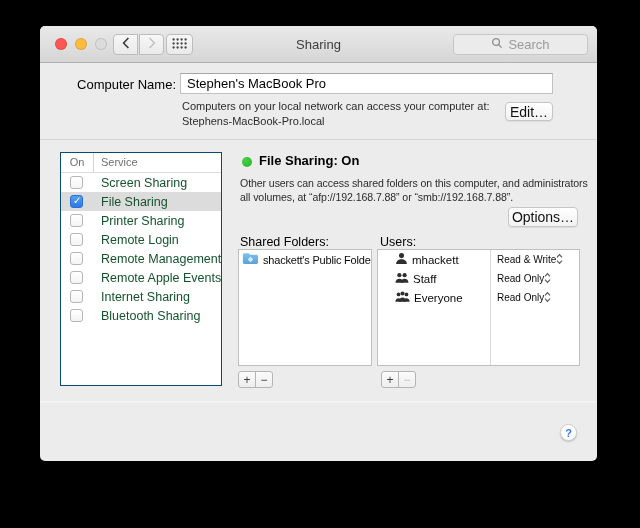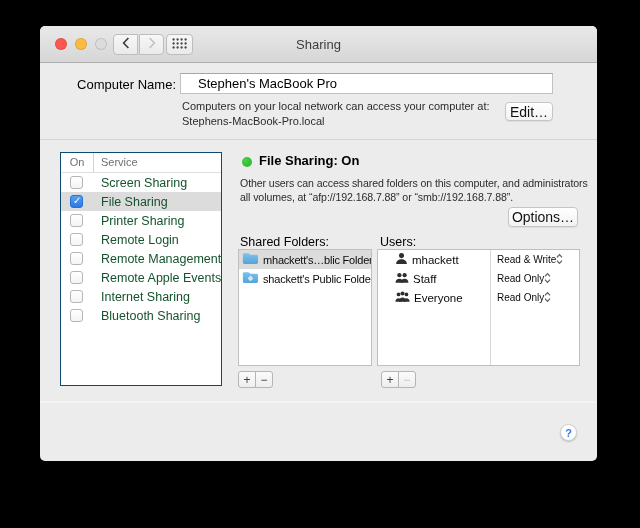--- a/index.html
+++ b/index.html
@@ -54,21 +54,21 @@
     background:#ebebeb; border:1px solid #c6c6c6; border-radius:4px;
     display:flex; align-items:center; justify-content:center; gap:5px;
     color:#9a9a9a; font-size:13px;
   }
 
   
   .cn-label { left:0; top:51px; width:136px; text-align:right; font-size:13px; color:#000; }
   .cn-input {
     position:absolute; left:140px; top:47px; width:373px; height:21px;
     background:#fff; border:1px solid #c2c2c2; border-top-color:#a6a6a6;
-    font-size:13px; padding:0 17px; font-family:inherit; color:#000;
+    font-size:13px; padding:0 6px; font-family:inherit; color:#000;
   }
   .cn-help { left:142px; top:73px; font-size:11px; line-height:15px; color:#2b2b2b; }
   .btn {
     background:linear-gradient(#ffffff,#f2f2f2); border:1px solid #c5c5c5;
     border-radius:4px; font-size:14px; color:#111; font-family:inherit;
     box-shadow:0 1px 1px rgba(0,0,0,.07);
   }
   .edit-btn { position:absolute; left:465px; top:76px; width:48px; height:19px; }
   .divider { left:0; right:0; top:113px; height:1px; background:#d4d4d4; }
   .soft-band { left:0; right:0; top:375px; height:2px; background:#f3f3f3; }
@@ -182,20 +182,29 @@
               <circle cx="9.6" cy="5.5" r="1.15"></circle>
               <circle cx="13.6" cy="5.5" r="1.15"></circle>
             <circle cx="1.6" cy="9.5" r="1.15"></circle>
               <circle cx="5.6" cy="9.5" r="1.15"></circle>
               <circle cx="9.6" cy="9.5" r="1.15"></circle>
               <circle cx="13.6" cy="9.5" r="1.15"></circle>
           </g>
         </svg>
       </span>
     </button>
+    <div class="search">
+      <span>
+        <svg width="12" height="12" viewBox="0 0 12 12">
+            <circle cx="5" cy="5" r="3.4" stroke="#8f8f8f" stroke-width="1.3" fill="none"></circle>
+            <line x1="7.6" y1="7.6" x2="10.6" y2="10.6" stroke="#8f8f8f" stroke-width="1.3"></line>
+          </svg>
+      </span>
+      <span>Search</span>
+    </div>
   </div>
 
   <div class="abs cn-label">Computer Name:</div>
   <input class="cn-input" value="Stephen's MacBook Pro" style="">
   <div class="abs cn-help">
     <div>Computers on your local network can access your computer at:</div>
     <div>Stephens-MacBook-Pro.local</div>
   </div>
   <button class="btn edit-btn">Edit…</button>
   <div class="abs divider"></div>
@@ -246,28 +255,20 @@
   <div class="abs desc">
     <div>Other users can access shared folders on this computer, and administrators</div>
     <div>all volumes, at “afp://192.168.7.88” or “smb://192.168.7.88”.</div>
   </div>
   <button class="btn options-btn">Options…</button>
 
   <div class="abs sf-label">Shared Folders:</div>
   <div class="abs users-label">Users:</div>
 
   <div class="abs sf-list">
-    <div class="f-row sel">
-      <span>
-        <svg width="17" height="13" viewBox="0 0 18 14">
-          <path d="M0.8 3 c0-.9.7-1.6 1.6-1.6 h4.1 c.5 0 .9.2 1.2.5 l.9 1 h6.9 c.9 0 1.6.7 1.6 1.6 v6.9 c0 .9-.7 1.6-1.6 1.6 H2.4 c-.9 0-1.6-.7-1.6-1.6 Z" fill="url(#folderGrad)"></path>
-        </svg>
-      </span>
-      <span>mhackett's…blic Folder</span>
-    </div>
     <div class="f-row">
       <span>
         <svg width="17" height="13" viewBox="0 0 18 14">
           <path d="M0.8 3 c0-.9.7-1.6 1.6-1.6 h4.1 c.5 0 .9.2 1.2.5 l.9 1 h6.9 c.9 0 1.6.7 1.6 1.6 v6.9 c0 .9-.7 1.6-1.6 1.6 H2.4 c-.9 0-1.6-.7-1.6-1.6 Z" fill="url(#folderGrad)"></path>
           <rect x="6.8" y="5.8" width="4.4" height="4.4" transform="rotate(45 9 8)" fill="#cfe9fb"></rect>
         </svg>
       </span>
       <span>shackett's Public Folder</span>
     </div>
   </div>

